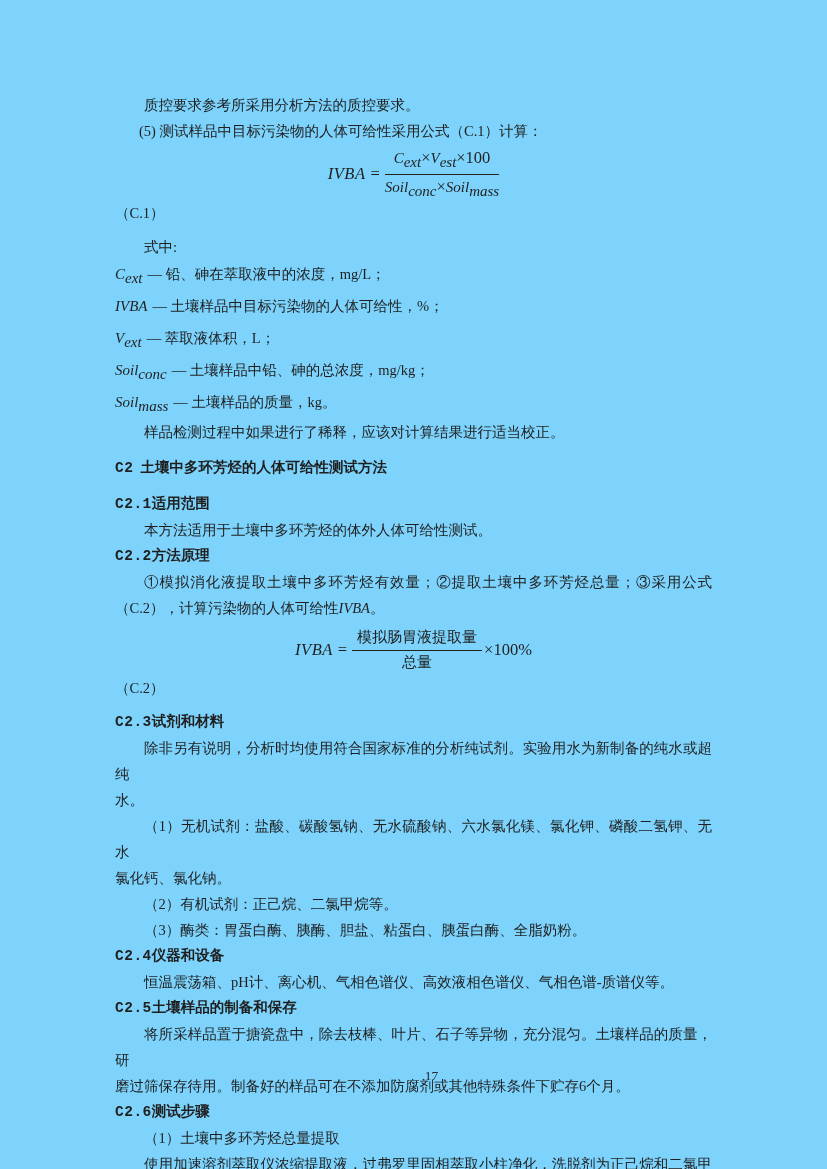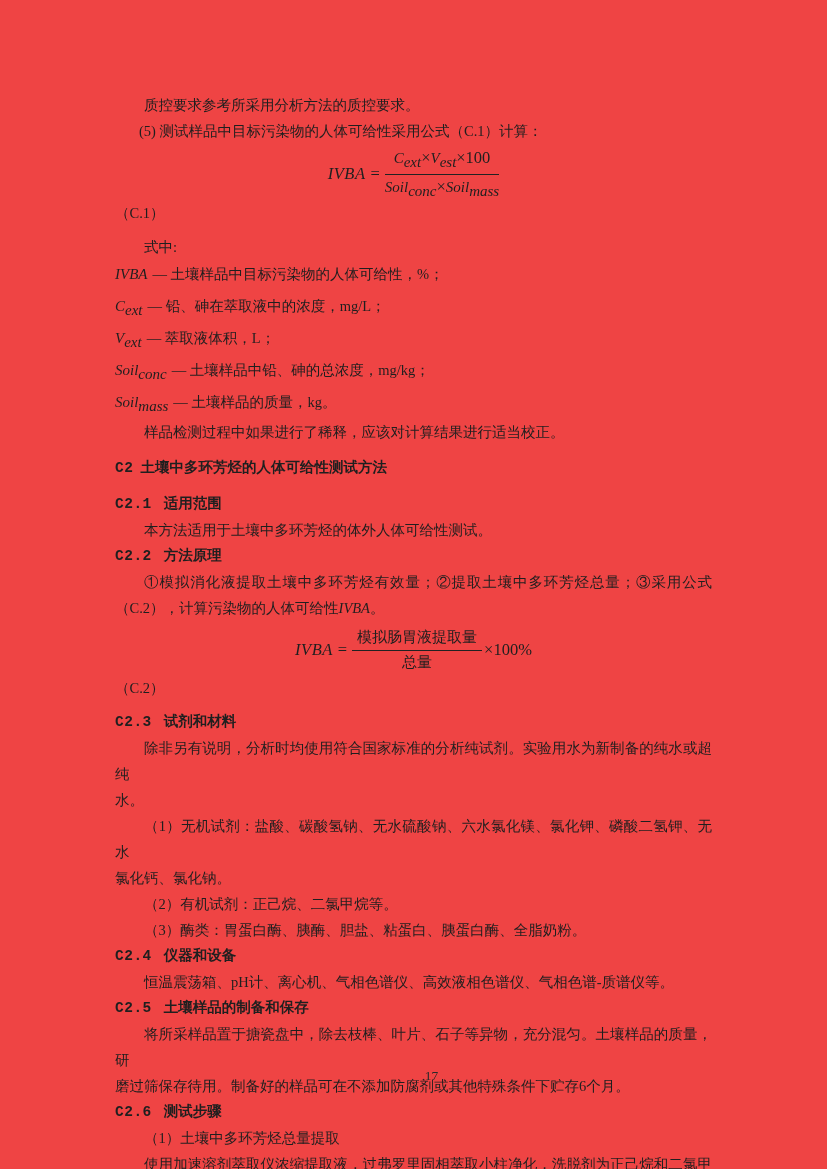--- a/index.html
+++ b/index.html
@@ -2,21 +2,21 @@
 <html><head>
 <meta charset="utf-8">
 <style>
   * { margin: 0; padding: 0; box-sizing: border-box; }
   html, body { background: #9e9e9e; }
   .page {
     position: relative;
     width: 827px;
     height: 1169px;
     margin: 0 auto;
-    background: #ef4444;
+    background: #7dd3fc;
     color: #1f1f1f;
     font-family: "Liberation Serif", "DejaVu Serif", serif;
     overflow: hidden;
   }
   .content {
     padding: 92px 115px 0 115px;
   }
   .bodyline {
     font-size: 14.5px;
     line-height: 26px;
@@ -41,21 +41,21 @@
 
   
   .heading {
     font-family: Liberation Mono, monospace;
     font-weight: bold;
     font-size: 14.5px;
     line-height: 26px;
     white-space: nowrap;
   }
   .heading .hnum { letter-spacing: 0.5px; }
-  .heading .htitle { margin-left: 12px; }
+  .heading .htitle { }
   .heading.lvl1 .htitle { margin-left: 7px; }
   .mt-a { margin-top: 10px; }
   .mt-b { margin-top: 8px; }
 
   
   .formula-wrap {
     text-align: center;
     margin-top: 4px;
     height: 52px;
     display: flex;
@@ -121,24 +121,24 @@
           </span>
         </span>
       </span>
     </div>
 
     <div class="eq-label">（C.1）</div>
 
     <div class="bodyline indent where">式中:</div>
 
     <div class="defline">
+      <span class="var">C</span><sub class="var">ext</sub><span class="def-text">— 铅、砷在萃取液中的浓度，mg/L；</span>
+    </div>
+    <div class="defline">
       <span class="var">IVBA</span><sub class="var"></sub><span class="def-text">— 土壤样品中目标污染物的人体可给性，%；</span>
-    </div>
-    <div class="defline">
-      <span class="var">C</span><sub class="var">ext</sub><span class="def-text">— 铅、砷在萃取液中的浓度，mg/L；</span>
     </div>
     <div class="defline">
       <span class="var">V</span><sub class="var">ext</sub><span class="def-text">— 萃取液体积，L；</span>
     </div>
     <div class="defline">
       <span class="var">Soil</span><sub class="var">conc</sub><span class="def-text">— 土壤样品中铅、砷的总浓度，mg/kg；</span>
     </div>
     <div class="defline">
       <span class="var">Soil</span><sub class="var">mass</sub><span class="def-text">— 土壤样品的质量，kg。</span>
     </div>

